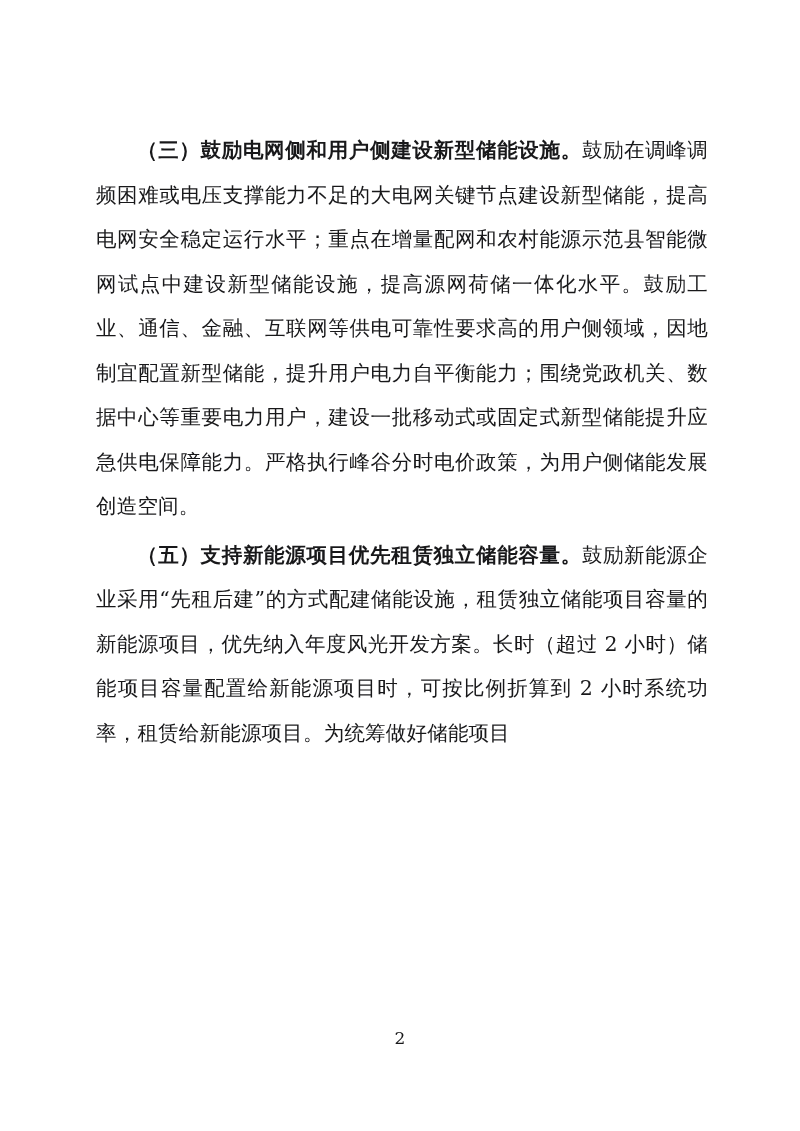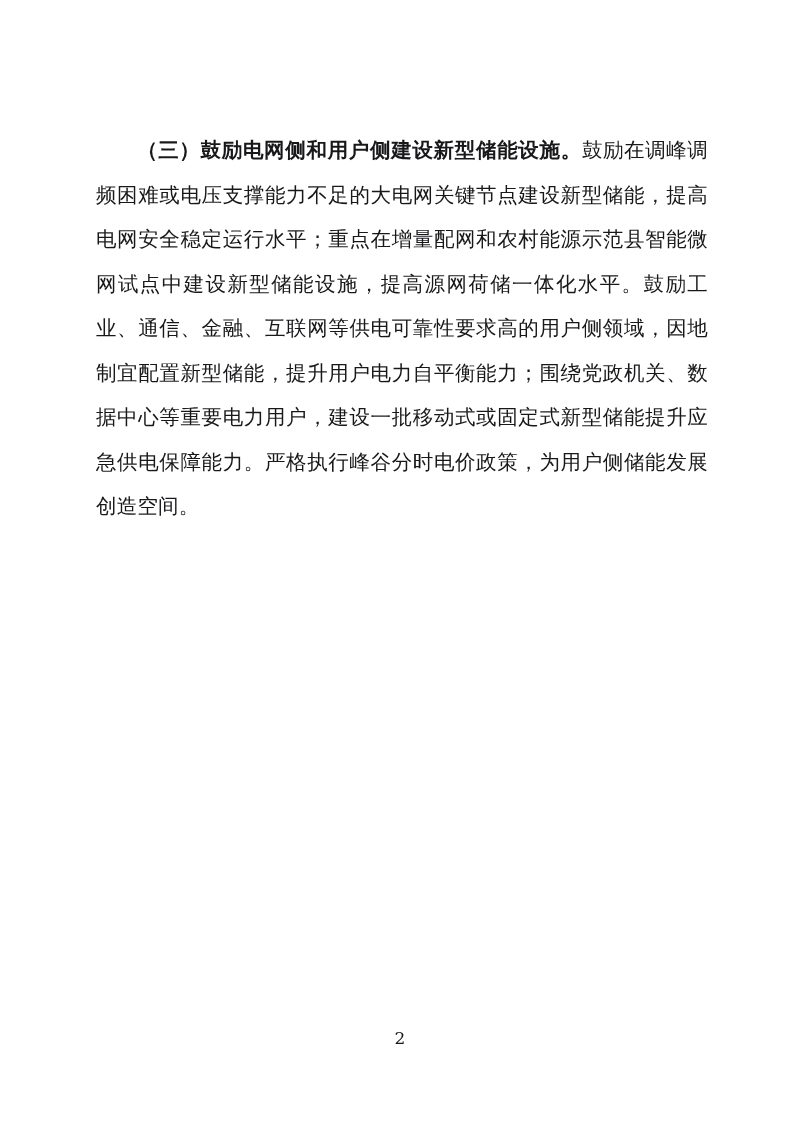--- a/index.html
+++ b/index.html
@@ -56,17 +56,20 @@
 <body>
 
 <div class="page">
   <div class="doc-body">
 
     <p class="para">
       <span class="lead">（三）鼓励电网侧和用户侧建设新型储能设施。</span><span>鼓励在调峰调频困难或电压支撑能力不足的大电网关键节点建设新型储能，提高电网安全稳定运行水平；重点在增量配网和农村能源示范县智能微网试点中建设新型储能设施，提高源网荷储一体化水平。鼓励工业、通信、金融、互联网等供电可靠性要求高的用户侧领域，因地制宜配置新型储能，提升用户电力自平衡能力；围绕党政机关、数据中心等重要电力用户，建设一批移动式或固定式新型储能提升应急供电保障能力。严格执行峰谷分时电价政策，为用户侧储能发展创造空间。</span>
     </p>
 
 
+    <p class="para">
+      <span class="lead">（五）支持新能源项目优先租赁独立储能容量。</span><span>鼓励新能源企业采用“先租后建”的方式配建储能设施，租赁独立储能项目容量的新能源项目，优先纳入年度风光开发方案。长时（超过 2 小时）储能项目容量配置给新能源项目时，可按比例折算到 2 小时系统功率，租赁给新能源项目。为统筹做好储能项目</span>
+    </p>
 
   </div>
 
   <div class="page-number">2</div>
 </div>
 
 </body></html>

